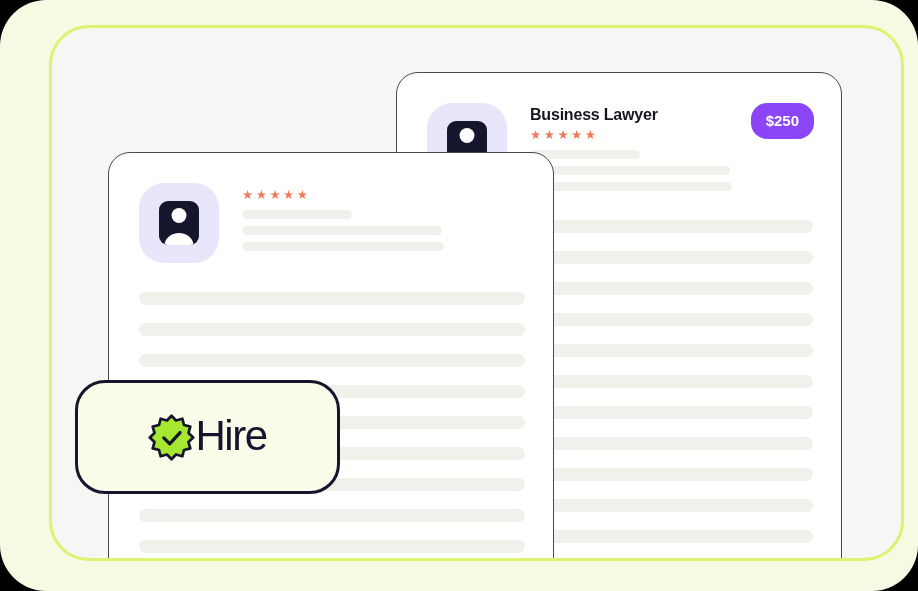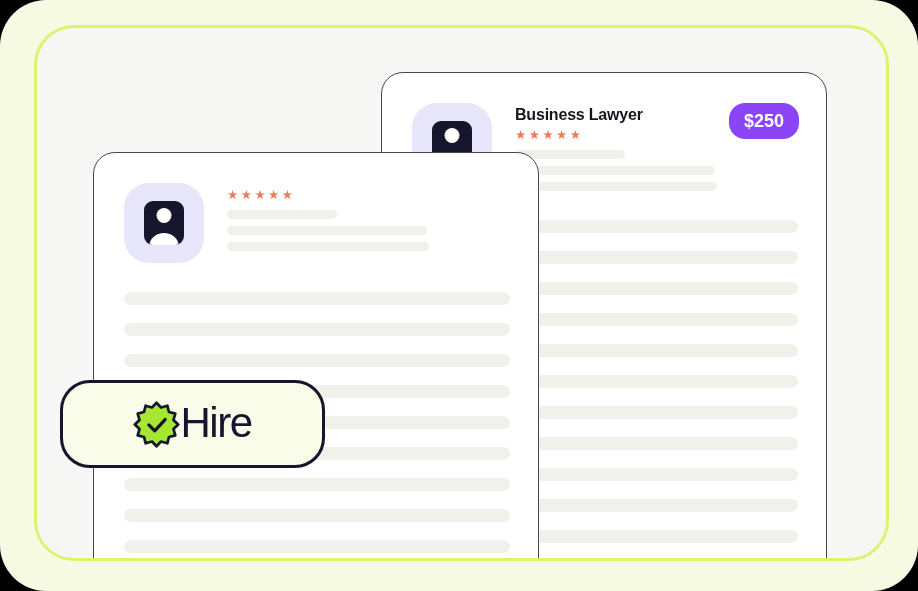--- a/index.html
+++ b/index.html
@@ -5,21 +5,21 @@
   html,body{margin:0;padding:0;background:#000;}
   *{box-sizing:border-box;}
   body{font-family:"Liberation Sans", sans-serif;}
 
   .canvas{
     position:relative;width:918px;height:591px;
     background:var(--canvas-cream,#f6fae2);
     border-radius:46px;overflow:hidden;
   }
   .frame{
-    position:absolute;left:34px;top:25px;width:855px;height:536px;
+    position:absolute;left:49px;top:25px;width:855px;height:536px;
     background:var(--frame-fill,#f6f6f4);
     border:3px solid var(--lime-border,#d9f56f);
     border-radius:40px;overflow:hidden;
   }
 
   .card{
     position:absolute;width:446px;height:620px;
     background:var(--card-bg,#ffffff);
     border:1.5px solid var(--card-border,#47474d);
     border-radius:22px;
@@ -57,30 +57,30 @@
   }
   .sk{background:var(--skeleton,#f1f1eb);}
   .sk-sm{height:9px;border-radius:4.5px;margin-top:7px;}
   .sk-sm.w1{width:110px;}
   .sk-sm.w2{width:200px;}
   .sk-sm.w3{width:202px;}
 
   .price-badge{
     position:absolute;top:30px;right:27px;
     background:var(--accent-purple,#8b45f6);color:var(--badge-text,#ffffff);
-    font-size:18px;font-weight:700;line-height:18px;
+    font-size:15px;font-weight:700;line-height:18px;
     padding:9px 15px;border-radius:16px;border:none;
     font-family:"Liberation Sans", sans-serif;cursor:pointer;
   }
 
   .card-body{padding:29px 28px 0 30px;}
   .sk-lg{height:13px;border-radius:7px;margin-bottom:18px;width:100%;}
 
   .hire-button{
-    position:absolute;left:23px;top:352px;width:265px;height:88px;
+    position:absolute;left:23px;top:352px;width:265px;height:114px;
     background:var(--hire-bg,#f8fce8);
     border:3px solid var(--ink-dark,#15152d);
     border-radius:30px;
     display:flex;align-items:center;justify-content:center;
     cursor:pointer;font-family:"Liberation Sans", sans-serif;
   }
   .hire-label{
     font-size:42px;line-height:1;font-weight:500;letter-spacing:-1.5px;
     color:var(--ink-dark,#15152d);padding-bottom:3px;
   }

